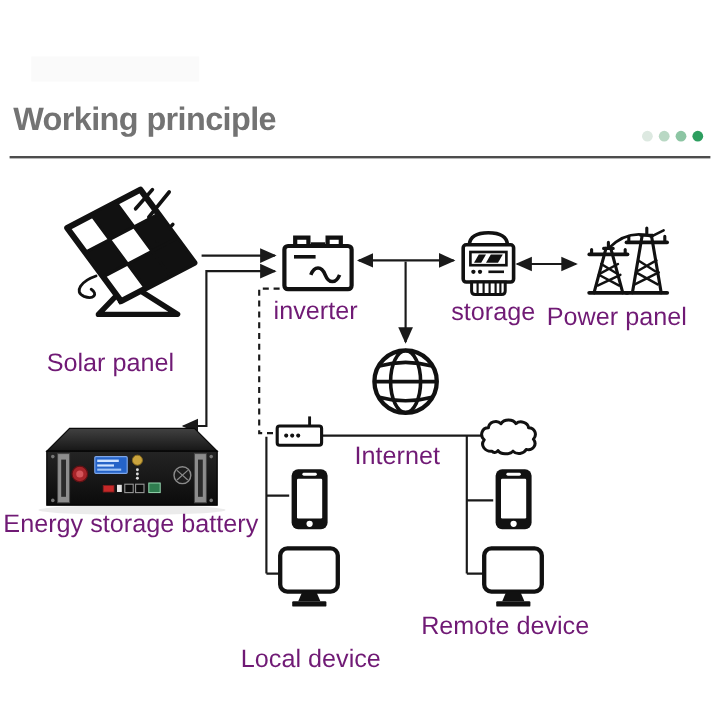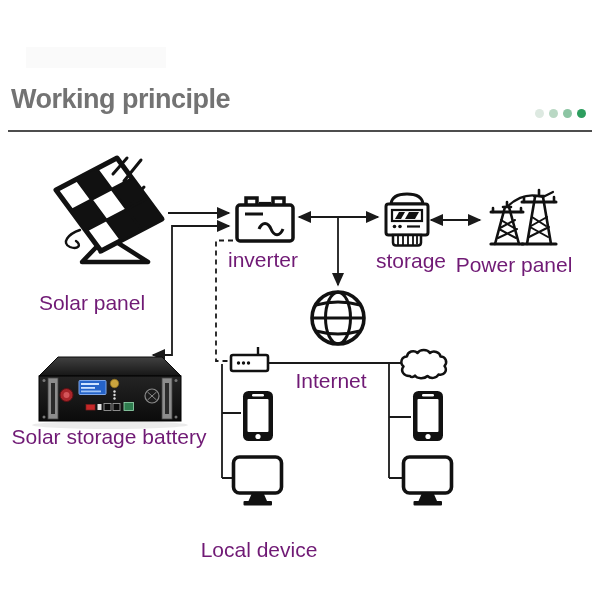--- a/index.html
+++ b/index.html
@@ -186,15 +186,16 @@
       <polygon points="422,493 433.5,493 437,501 418.5,501" fill="#111"></polygon>
       <rect x="413.5" y="501" width="28.5" height="4.5" rx="1" fill="#111"></rect>
     </g>
   </svg>
 
   <div class="lbl" style="left:92px;top:267px;margin-top:24px;">Solar panel</div>
   <div class="lbl" style="left:263px;top:248px;">inverter</div>
   <div class="lbl" style="left:411px;top:249px;">storage</div>
   <div class="lbl" style="left:514px;top:253px;">Power panel</div>
   <div class="lbl" style="left:331px;top:369px;">Internet</div>
-  <div class="lbl" style="left:109px;top:425px;">Solar storage battery</div>
+  <div class="lbl" style="left:109px;top:425px;">Energy storage battery</div>
   <div class="lbl" style="left:259px;top:538px;">Local device</div>
+  <div class="lbl" style="left:421px;top:510px;">Remote device</div>
 </div>
 
 </body></html>

